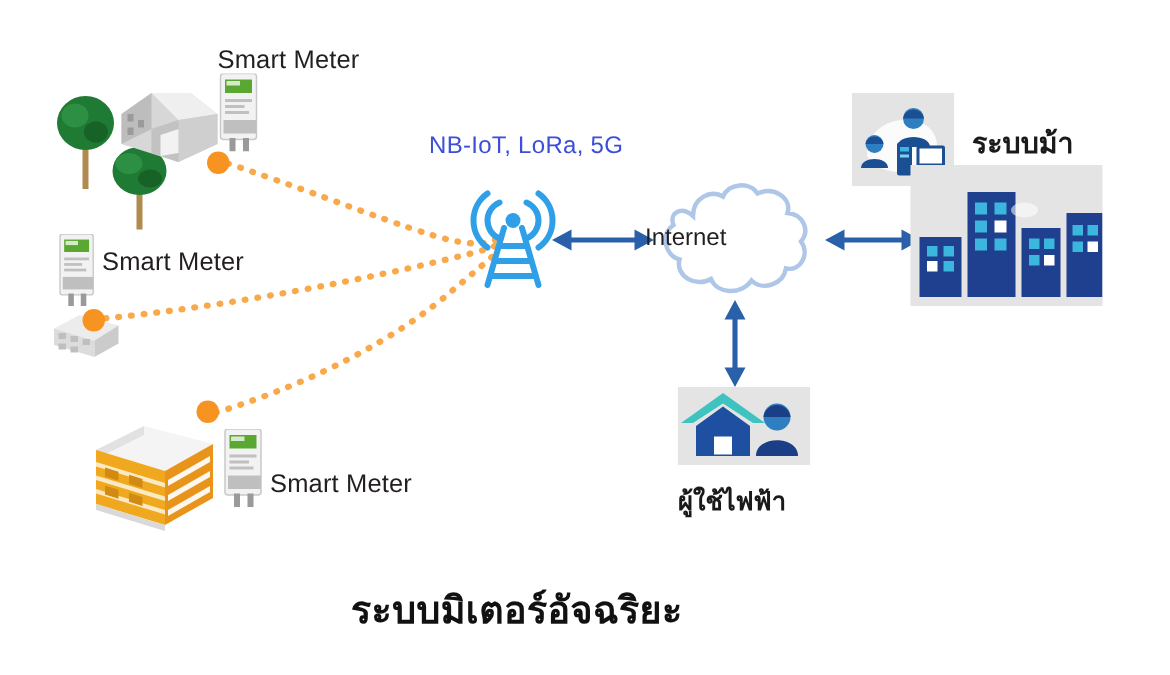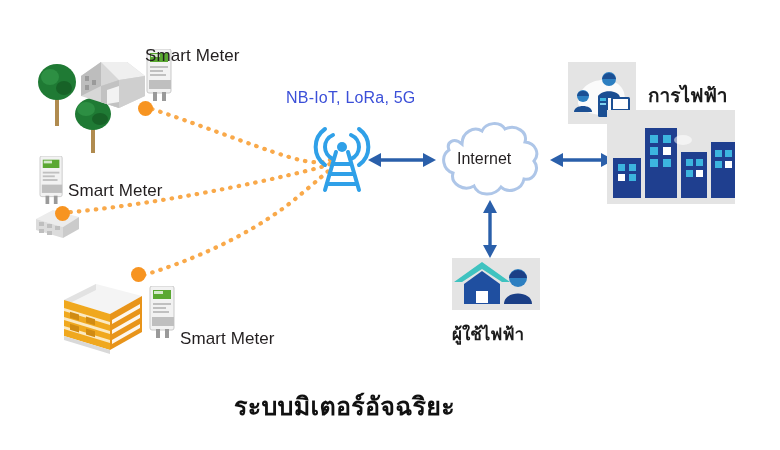--- a/index.html
+++ b/index.html
@@ -4,21 +4,21 @@
 <style>
   html,body{margin:0;padding:0;background:#ffffff;}
   body{width:780px;height:450px;overflow:hidden;
        font-family:"Liberation Sans","DejaVu Sans",sans-serif;}
   #stage{position:relative;width:780px;height:450px;background:#ffffff;}
   .abs{position:absolute;}
 
   
   .lbl-smart{
     font-family:"Liberation Sans","DejaVu Sans",sans-serif;
-    font-size:17px;font-weight:400;color:#231f20;white-space:nowrap;letter-spacing:.1px;margin-top:16px;
+    font-size:17px;font-weight:400;color:#231f20;white-space:nowrap;letter-spacing:.1px;
   }
   .lbl-proto{
     font-family:"Liberation Sans","DejaVu Sans",sans-serif;
     font-size:16px;font-weight:500;color:#3b4fd8;white-space:nowrap;letter-spacing:.2px;
   }
   .lbl-internet{
     font-family:"Liberation Sans","DejaVu Sans",sans-serif;
     font-size:16px;font-weight:400;color:#231f20;white-space:nowrap;
   }
   .lbl-thai{
@@ -192,21 +192,21 @@
     <polygon points="2,12 15,5 15,19" fill="#2a5faa"></polygon>
     <polygon points="70,12 57,5 57,19" fill="#2a5faa"></polygon>
   </svg>
 
   <svg class="abs" style="left:436px;top:118px;" width="110" height="86" viewBox="0 0 110 86">
     <path d="M26,26 C26,14 38,8 46,13 C50,4 64,3 69,11 C80,6 92,14 89,24
              C100,25 104,36 98,43 C104,51 98,63 88,61 C86,72 72,76 65,69
              C58,79 42,78 38,68 C28,74 14,66 17,55 C7,52 4,38 13,32
              C10,24 18,19 26,26 Z" fill="#ffffff" stroke="#aec6e8" stroke-width="3"></path>
   </svg>
-  <div class="abs lbl-internet" style="left:457px;top:150px;">Internet</div>
+  <div class="abs lbl-internet" style="left:430px;top:150px;">Internet</div>
 
   <svg class="abs" style="left:548px;top:148px;" width="68" height="24" viewBox="0 0 68 24">
     <line x1="12" y1="12" x2="56" y2="12" stroke="#2a5faa" stroke-width="3.4"></line>
     <polygon points="2,12 15,5 15,19" fill="#2a5faa"></polygon>
     <polygon points="66,12 53,5 53,19" fill="#2a5faa"></polygon>
   </svg>
 
   <svg class="abs" style="left:478px;top:198px;" width="24" height="62" viewBox="0 0 24 62">
     <line x1="12" y1="12" x2="12" y2="50" stroke="#2a5faa" stroke-width="3.4"></line>
     <polygon points="12,2 5,15 19,15" fill="#2a5faa"></polygon>
@@ -228,21 +228,21 @@
     <rect x="30" y="33" width="10" height="22" rx="1.5" fill="#1b4f93"></rect>
     <rect x="32" y="36" width="6" height="3" fill="#3cb5df"></rect>
     <rect x="32" y="41" width="6" height="2" fill="#7fd2ef"></rect>
 
     <rect x="43" y="35" width="19" height="14" rx="1.5" fill="#1b4f93"></rect>
     <rect x="45" y="37" width="15" height="10" fill="#ffffff"></rect>
     <rect x="50" y="49" width="5" height="4" fill="#1b4f93"></rect>
     <rect x="45" y="53" width="15" height="2.6" rx="1" fill="#1b4f93"></rect>
   </svg>
 
-  <div class="abs lbl-thai" style="left:648px;top:80px;">การไฟฟ้า</div>
+  <div class="abs lbl-thai" style="left:648px;top:80px;">ระบบม้า</div>
 
   <div class="abs tile" style="left:607px;top:110px;width:128px;height:94px;"></div>
   <svg class="abs" style="left:607px;top:110px;" width="128" height="94" viewBox="0 0 128 94">
 
     <rect x="6" y="48" width="28" height="40" fill="#1f3f8f"></rect>
     <g fill="#3cb5df">
       <rect x="11" y="54" width="7" height="7"></rect>
       <rect x="22" y="54" width="7" height="7"></rect>
       <rect x="22" y="64" width="7" height="7"></rect>
     </g>

